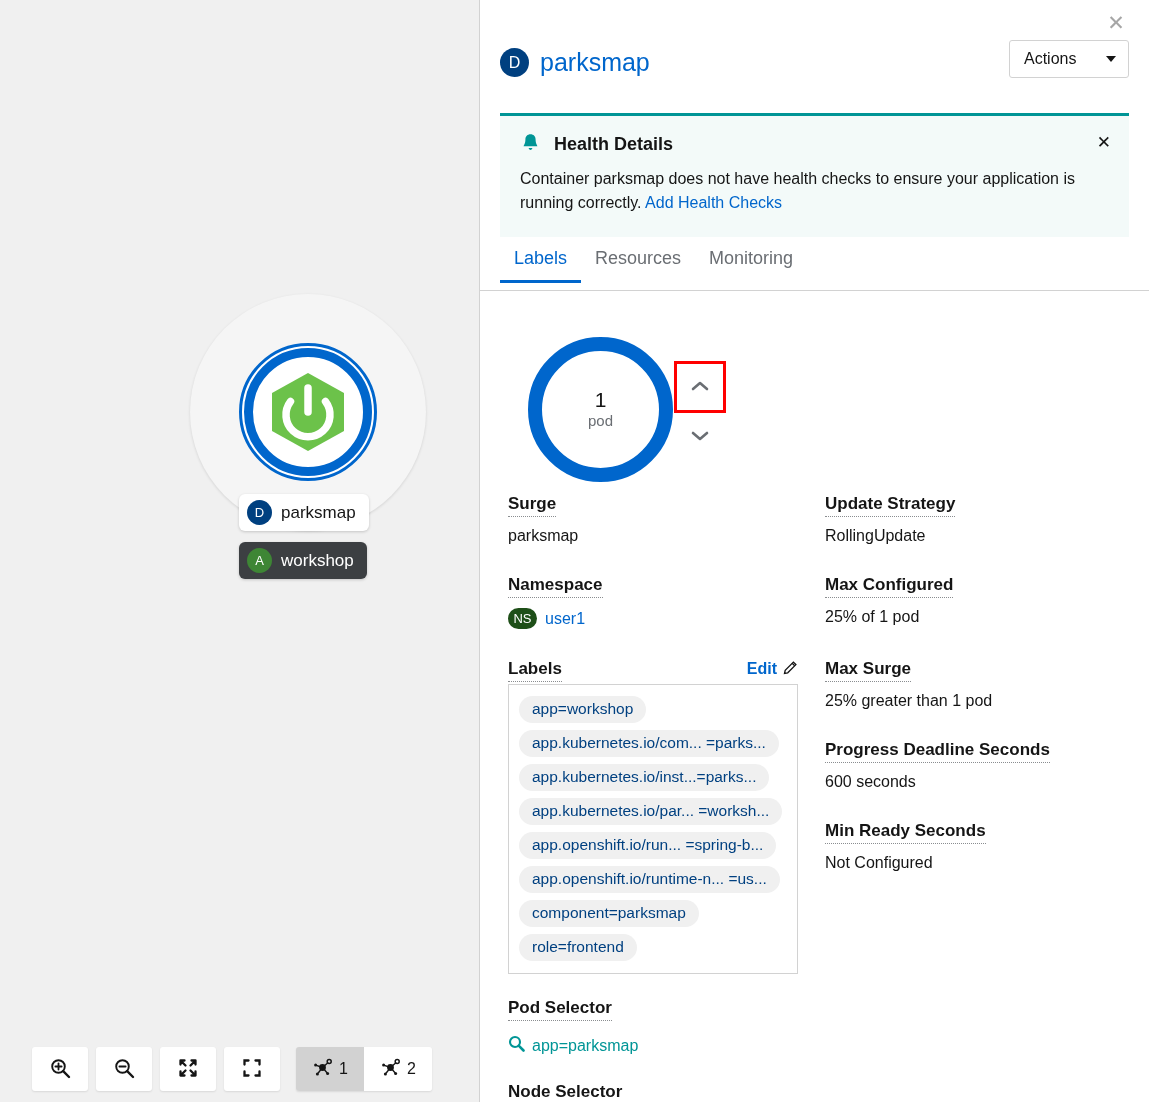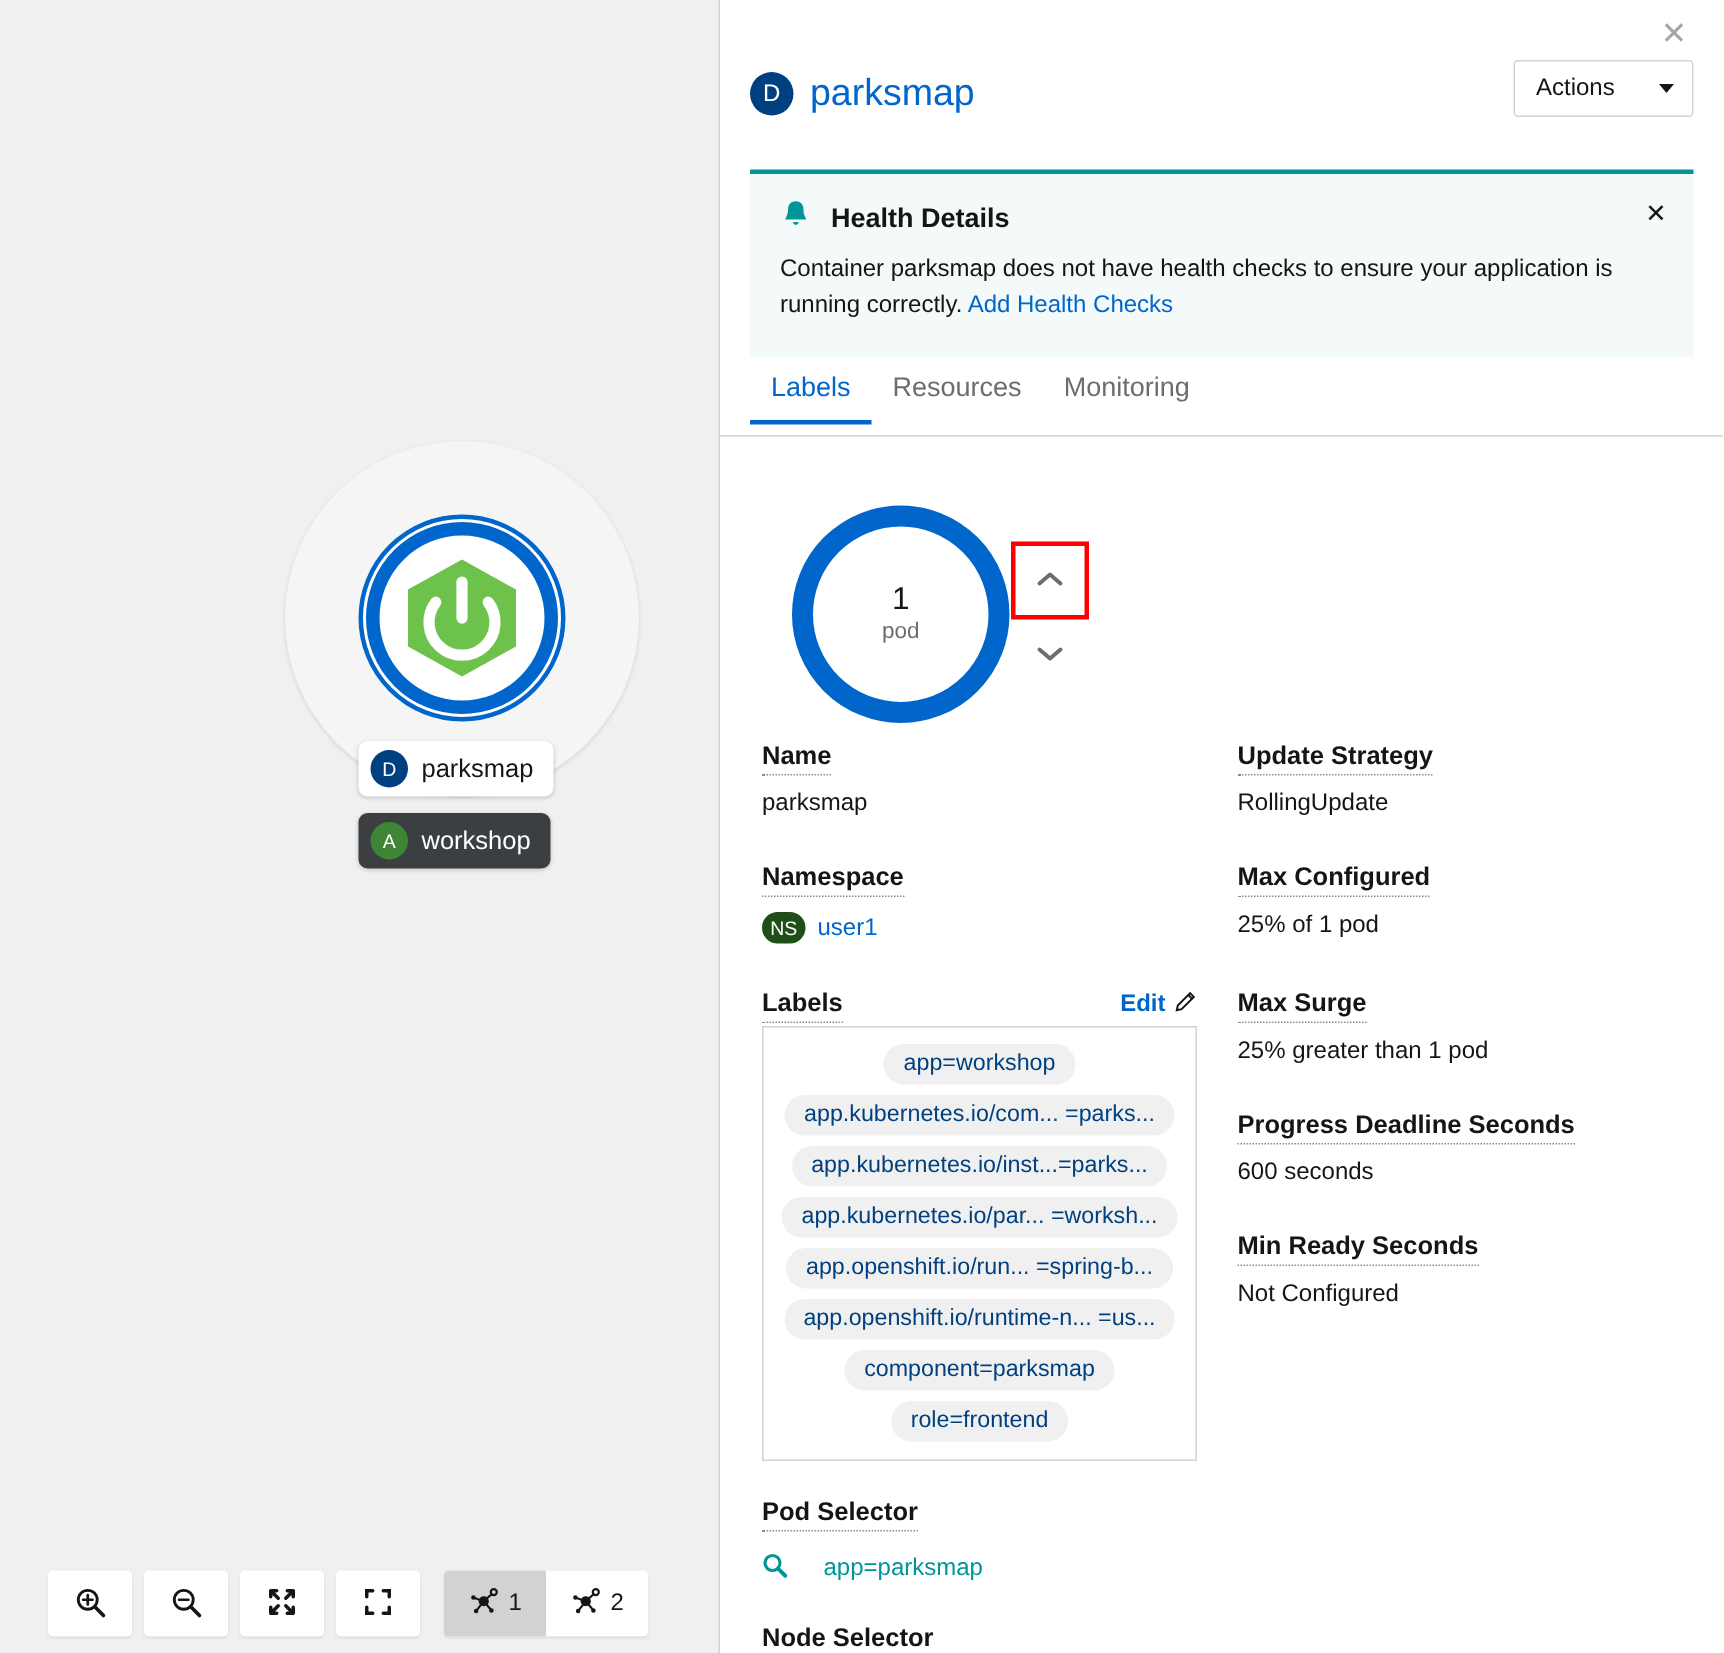--- a/index.html
+++ b/index.html
@@ -421,21 +421,21 @@
   }
   #labels-box {
     width: 290px;
     box-sizing: border-box;
     border: 1px solid #d2d2d2;
     background: #ffffff;
     padding: 11px 10px 12px 10px;
     display: flex;
     flex-direction: column;
     gap: 7px;
-    align-items: center;
+    align-items: flex-start;
   }
   .label-chip {
     background: #f0f0f0;
     color: #004080;
     border-radius: 14px;
     padding: 4px 13px 5px 13px;
     font-size: 15.5px;
     white-space: nowrap;
     cursor: pointer;
   }
@@ -443,21 +443,21 @@
   #pod-selector-block {
     position: absolute;
     left: 508px - 480px;
     margin-left: 28px;
     top: 998px;
     width: 340px;
   }
   .selector-row {
     display: flex;
     align-items: center;
-    gap: 24px;
+    gap: 7px;
     color: #009596;
     font-size: 16px;
     margin-top: 4px;
   }
   #node-selector-block {
     position: absolute;
     left: 508px - 480px;
     margin-left: 28px;
     top: 1082px;
     width: 340px;
@@ -641,21 +641,21 @@
         <svg width="20" height="14" viewBox="0 0 20 14" aria-hidden="true">
           <polyline class="chev" points="3,4 10,10 17,4"></polyline>
         </svg>
       </span>
     </button>
   </div>
 
   <div id="details-grid">
 
     <div class="dl-block">
-      <div class="dl-label">Name</div>
+      <div class="dl-label">Surge</div>
       <div class="dl-value">parksmap</div>
     </div>
     <div class="dl-block">
       <div class="dl-label">Update Strategy</div>
       <div class="dl-value">RollingUpdate</div>
     </div>
 
     <div class="dl-block">
       <div class="dl-label">Namespace</div>
       <div class="dl-value ns-row">

